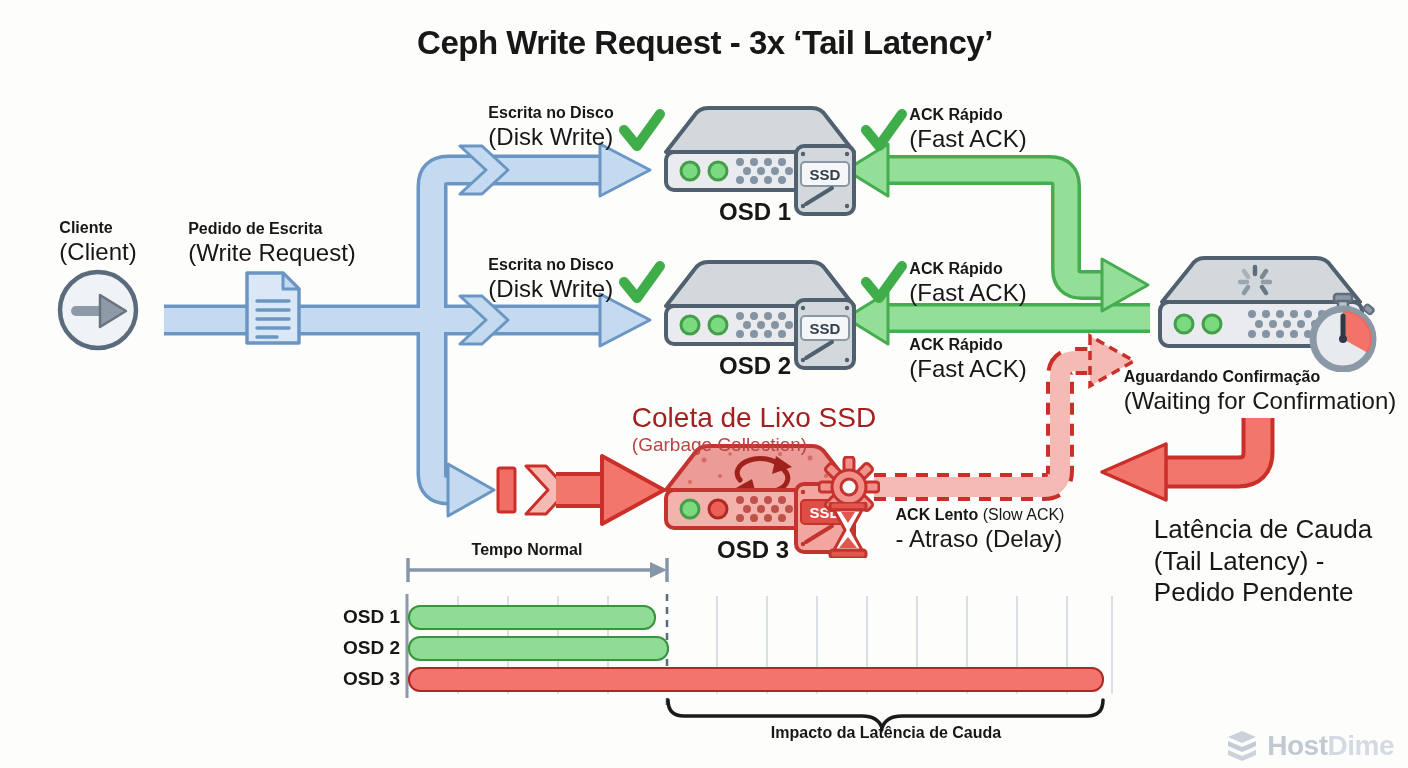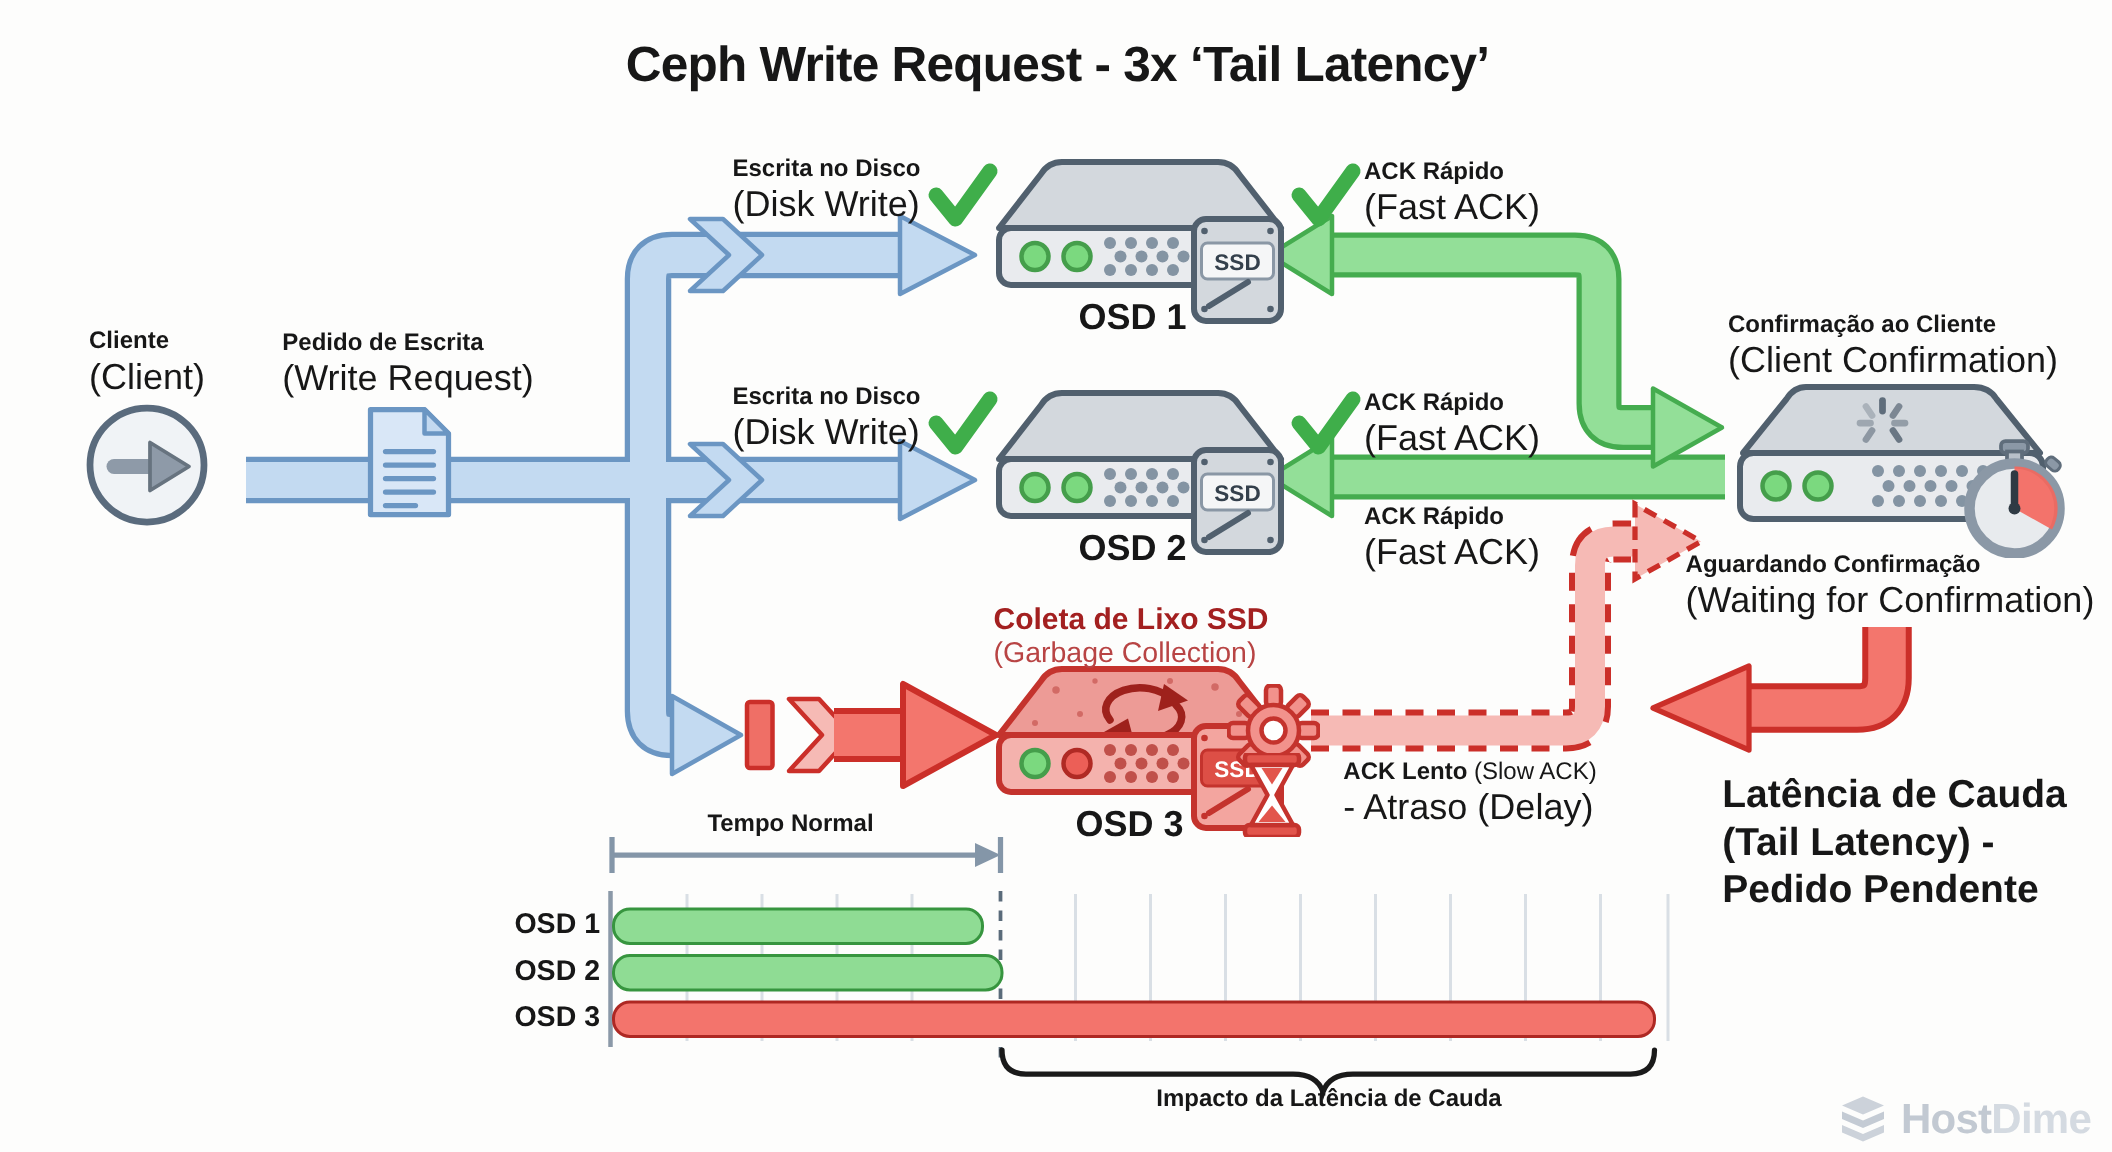--- a/index.html
+++ b/index.html
@@ -4,23 +4,23 @@
 <style>
   html,body{margin:0;padding:0;background:#e9e9e9}
   .canvas{position:relative;width:1408px;height:768px;background:#fdfdfc;overflow:hidden;
           font-family:"Liberation Sans",sans-serif;color:#171717}
   .abs{position:absolute}
   .lbl{position:absolute;transform:translateX(-50%);text-align:left;white-space:nowrap;line-height:1.16}
   .b{font-weight:700}
   .t20{font-size:16px}.t19{font-size:24px}
   .title{font-size:33px;font-weight:700;letter-spacing:-.5px}
   .osdlbl{font-size:24px;font-weight:700}
-  .gc1{color:#a32020;font-weight:700;font-size:20px}
+  .gc1{color:#a32020;font-weight:400;font-size:28px}
   .gc2{color:#b84444;font-size:19px}
-  .tail{font-size:26px;font-weight:700;line-height:1.22}
+  .tail{font-size:26px;font-weight:400;line-height:1.22}
   .tbar{position:absolute;height:25px;border-radius:12px;border:2.5px solid;box-sizing:border-box;left:408px}
   .bar-normal{background:#8fdc94;border-color:#37953f}
   .bar-delayed{background:#f3746c;border-color:#ae2823}
   .rowlbl{position:absolute;left:322px;width:78px;text-align:right;font-weight:700;font-size:19px}
   .wm{position:absolute;right:14px;bottom:6px;display:flex;align-items:flex-start;gap:8px;
       font-size:28px;font-weight:700;letter-spacing:-.5px}
   .wm .host{color:#c2c9d2}.wm .dime{color:#d4dae1}
   svg{display:block}
 </style>
 </head>
@@ -356,24 +356,20 @@
 
   <div class="lbl osdlbl" style="left:755px;top:198px">OSD 1</div>
   <div class="lbl osdlbl" style="left:755px;top:352px">OSD 2</div>
   <div class="lbl osdlbl" style="left:753px;top:536px">OSD 3</div>
 
   <div class="lbl" style="left:754px;top:402px">
     <div class="gc1">Coleta de Lixo SSD</div>
     <div class="gc2">(Garbage Collection)</div>
   </div>
 
-  <div class="lbl" style="left:1262px;top:208px">
-    <div class="b t20">Confirmação ao Cliente</div>
-    <div class="t19">(Client Confirmation)</div>
-  </div>
   <div class="lbl" style="left:1260px;top:368px">
     <div class="b t20">Aguardando Confirmação</div>
     <div class="t19">(Waiting for Confirmation)</div>
   </div>
 
   <div class="lbl" style="left:980px;top:506px">
     <div class="t20"><span class="b">ACK Lento</span><span> (Slow ACK)</span></div>
     <div class="t19">- Atraso (Delay)</div>
   </div>
 

